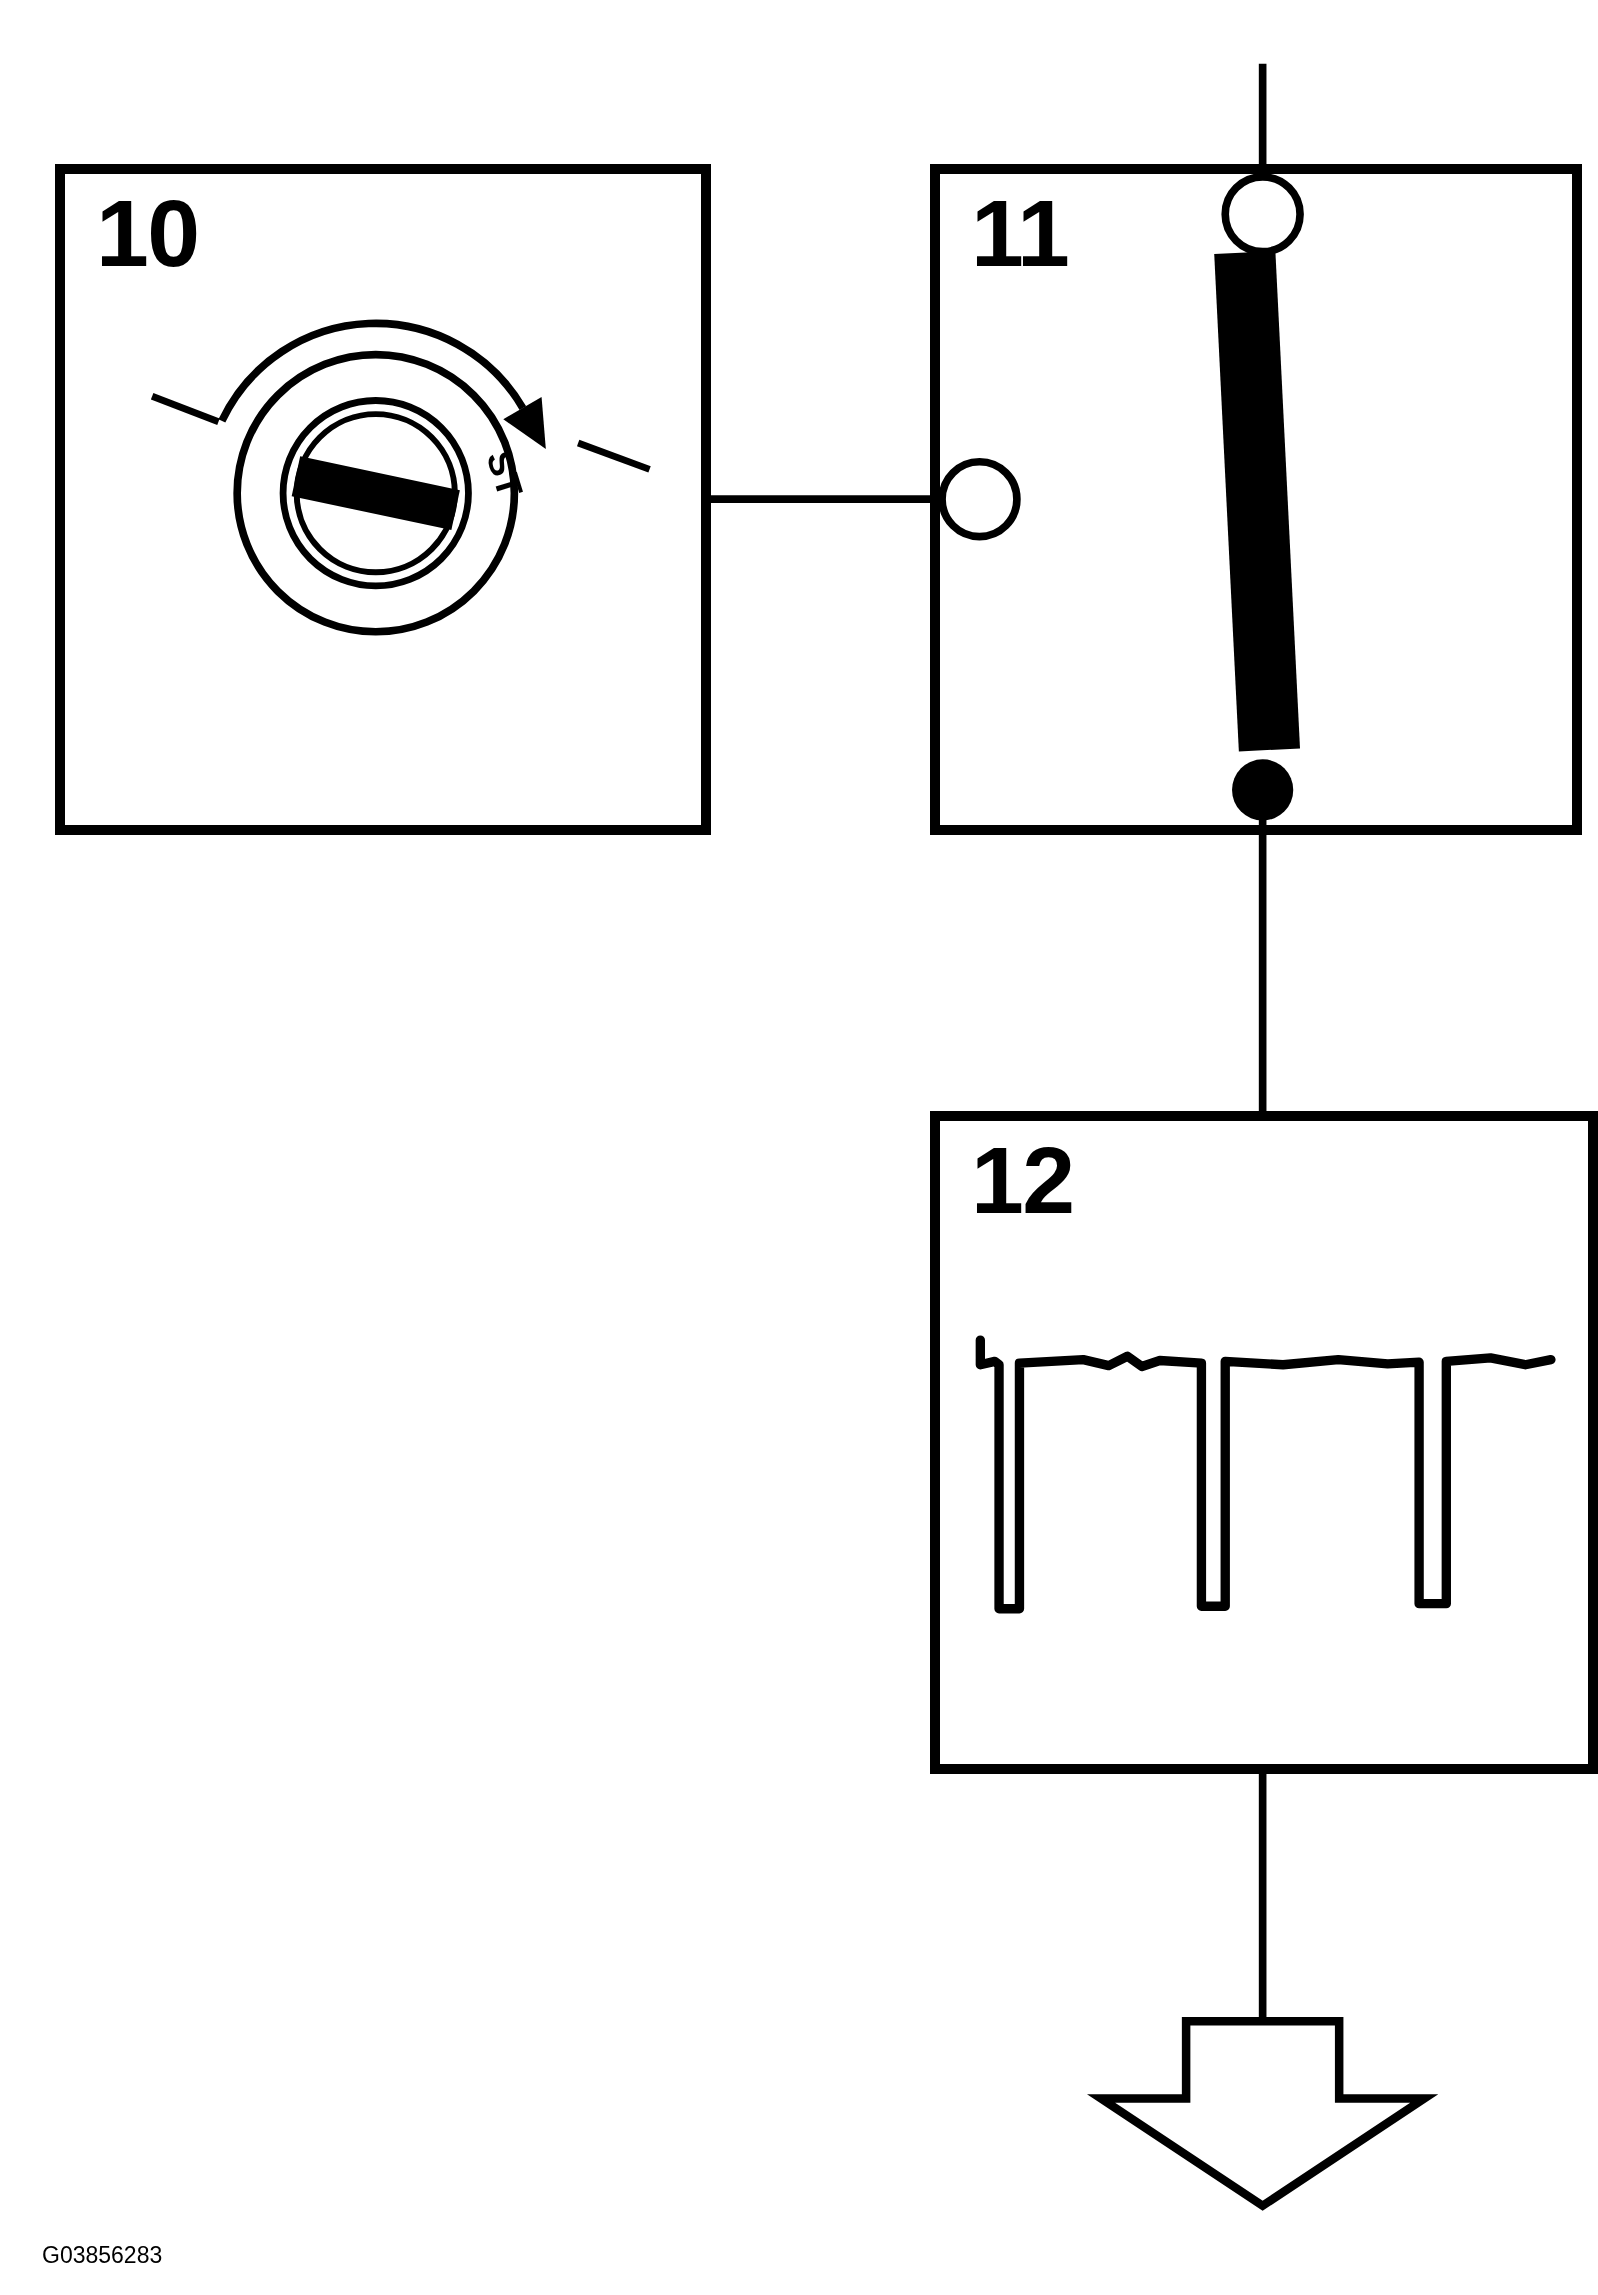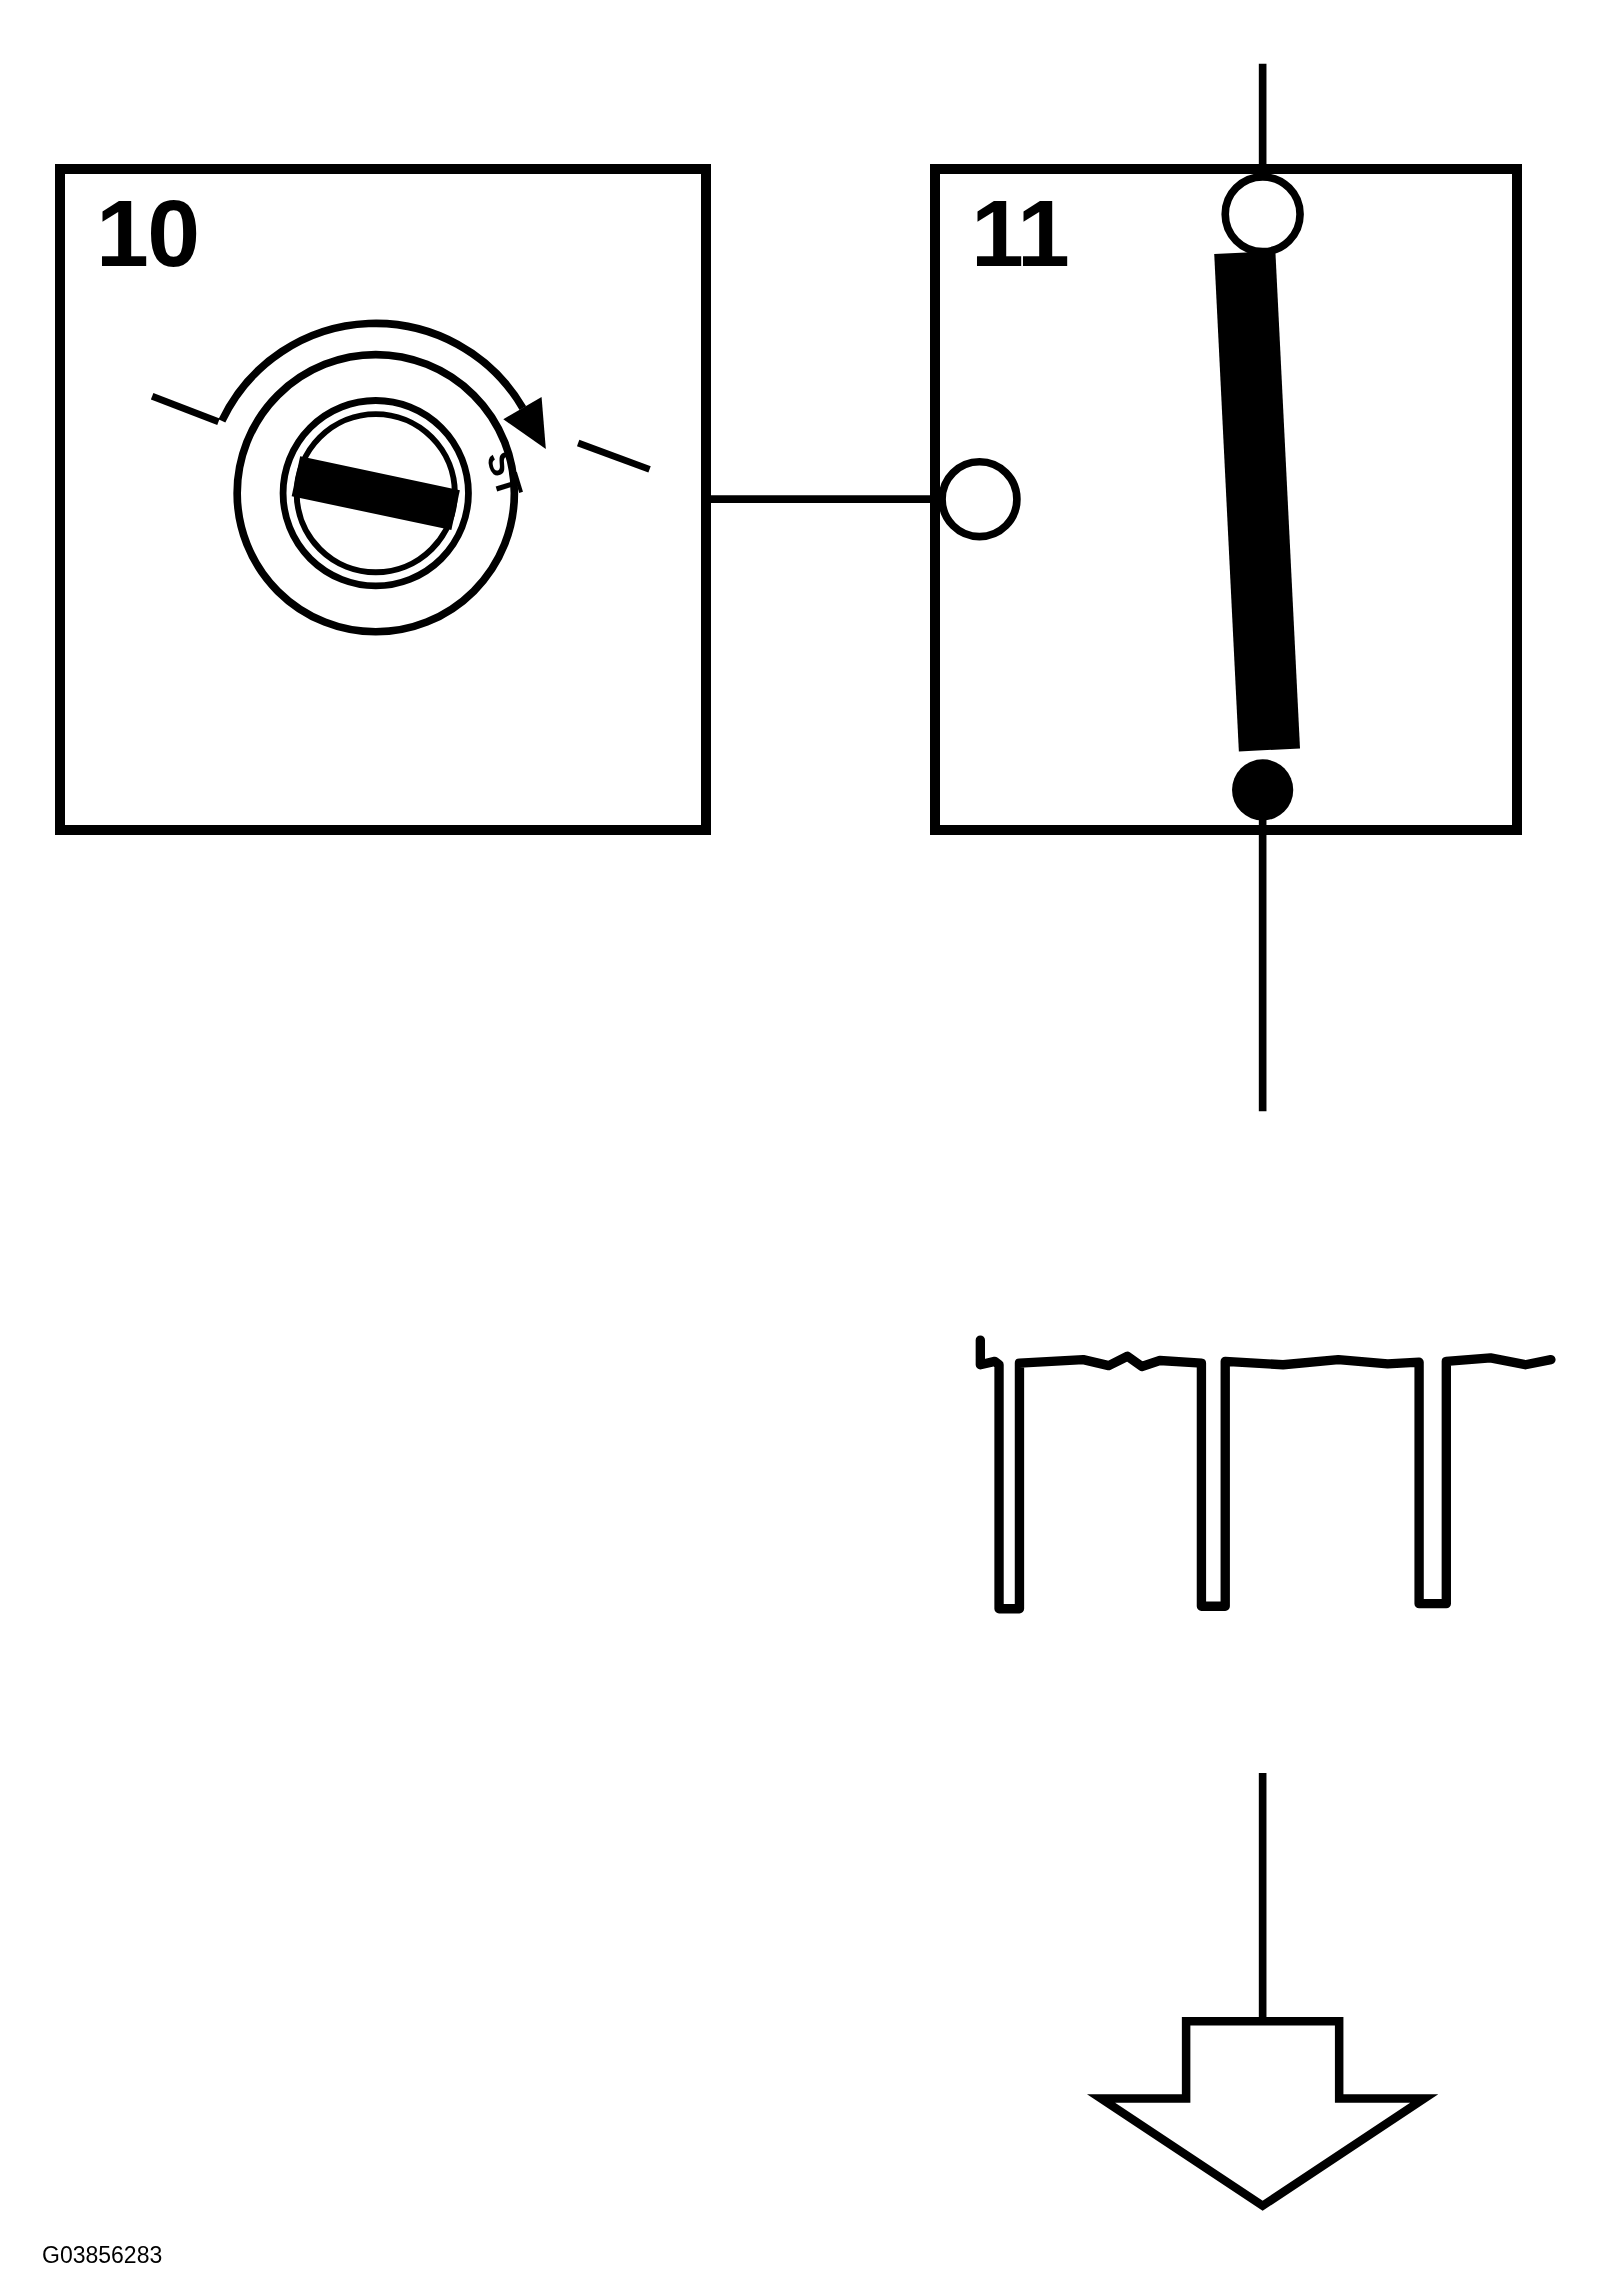--- a/index.html
+++ b/index.html
@@ -16,21 +16,21 @@
     background: #ffffff;
     overflow: hidden;
     margin-left: 10px;
   }
   .box {
     position: absolute;
     border: 10.2px solid #000;
     background: #ffffff;
   }
   #box10 { left: 45px;  top: 164px;  width: 656px; height: 671px; }
-  #box11 { left: 920px; top: 164px; width: 592px; height: 671px; }
+  #box11 { left: 920px; top: 164px; width: 652px; height: 671px; }
   #box12 { left: 920px; top: 1111px; width: 668px; height: 663px; }
   .box-num {
     position: absolute;
     top: 12px; left: 31px;
     font-size: 95px;
     font-weight: bold;
     line-height: 1;
     letter-spacing: -1.7px;
     color: #000;
   }
@@ -52,20 +52,23 @@
 <div class="canvas">
 
   <div class="box" id="box10">
     <div class="box-num">10</div>
   </div>
 
   <div class="box" id="box11">
     <div class="box-num">11</div>
   </div>
 
+  <div class="box" id="box12">
+    <div class="box-num">12</div>
+  </div>
 
   <svg class="overlay" width="1598" height="2295" viewBox="0 0 1879 2699">
 
     <g stroke="#000" stroke-width="9">
       <line x1="1473" y1="75" x2="1473" y2="209"></line>
       <line x1="824" y1="587" x2="1099" y2="587"></line>
       <line x1="1473" y1="928" x2="1473" y2="1307"></line>
       <line x1="1473" y1="2085" x2="1473" y2="2380"></line>
     </g>
 

